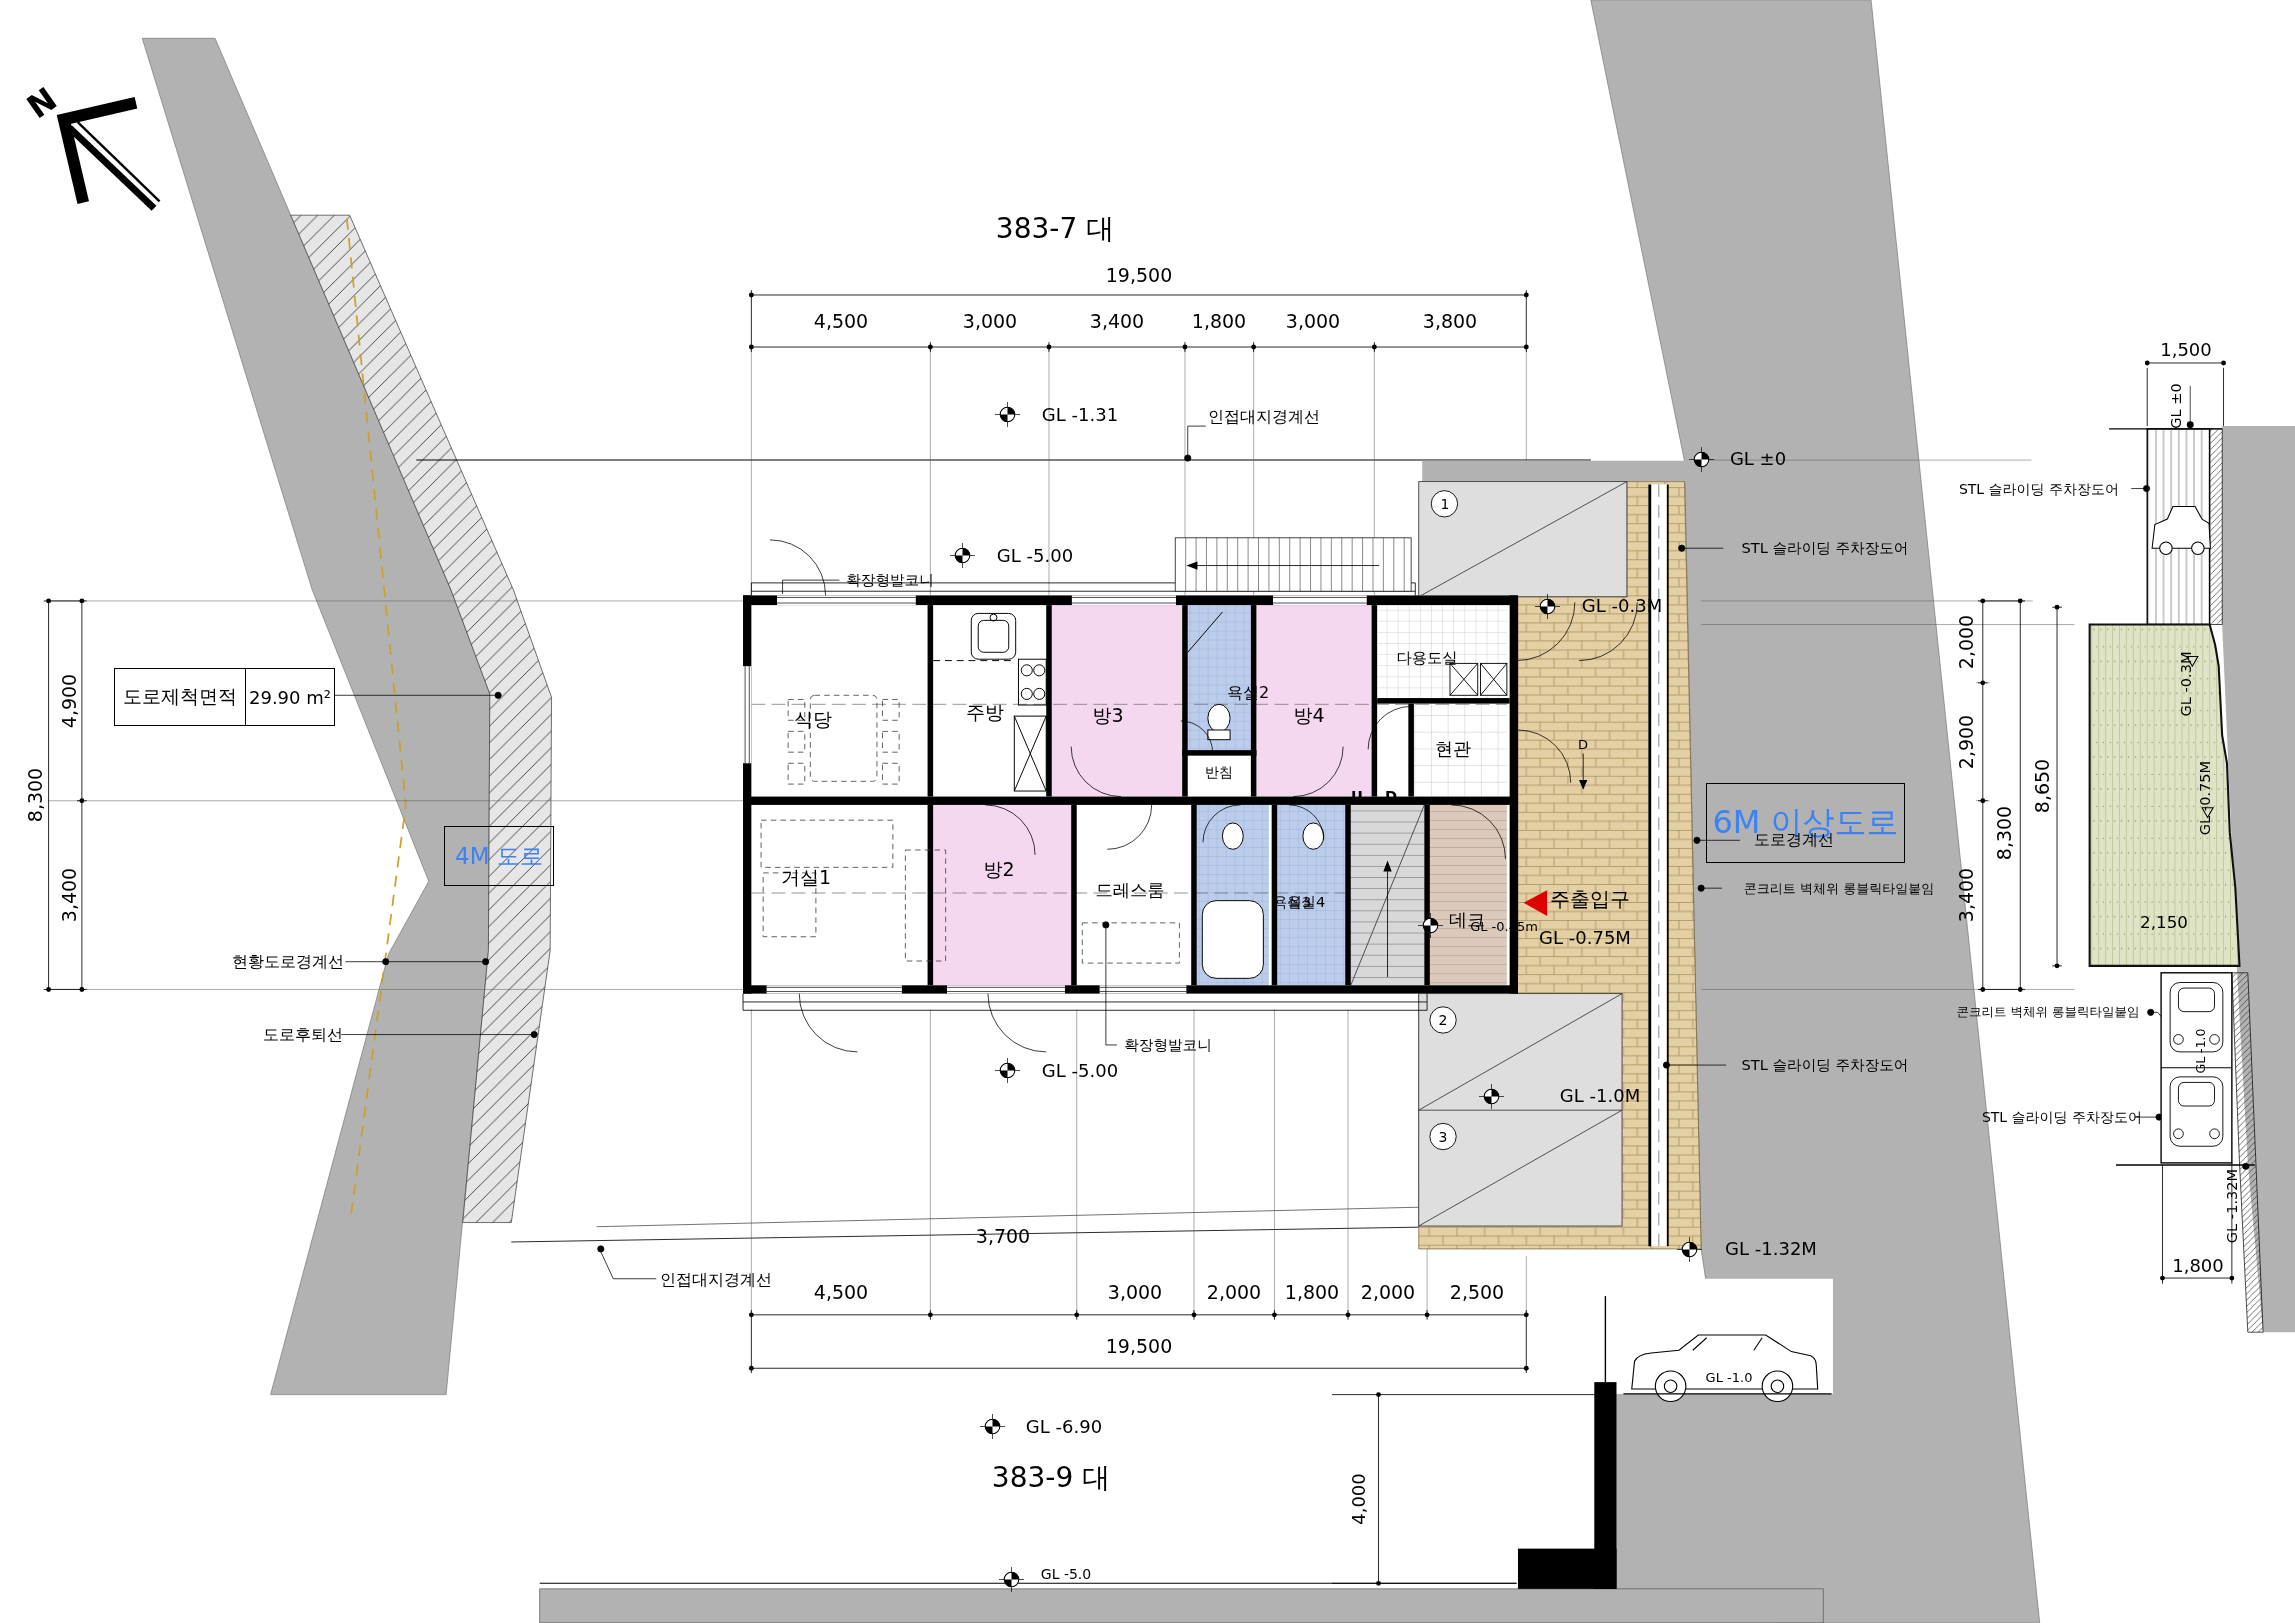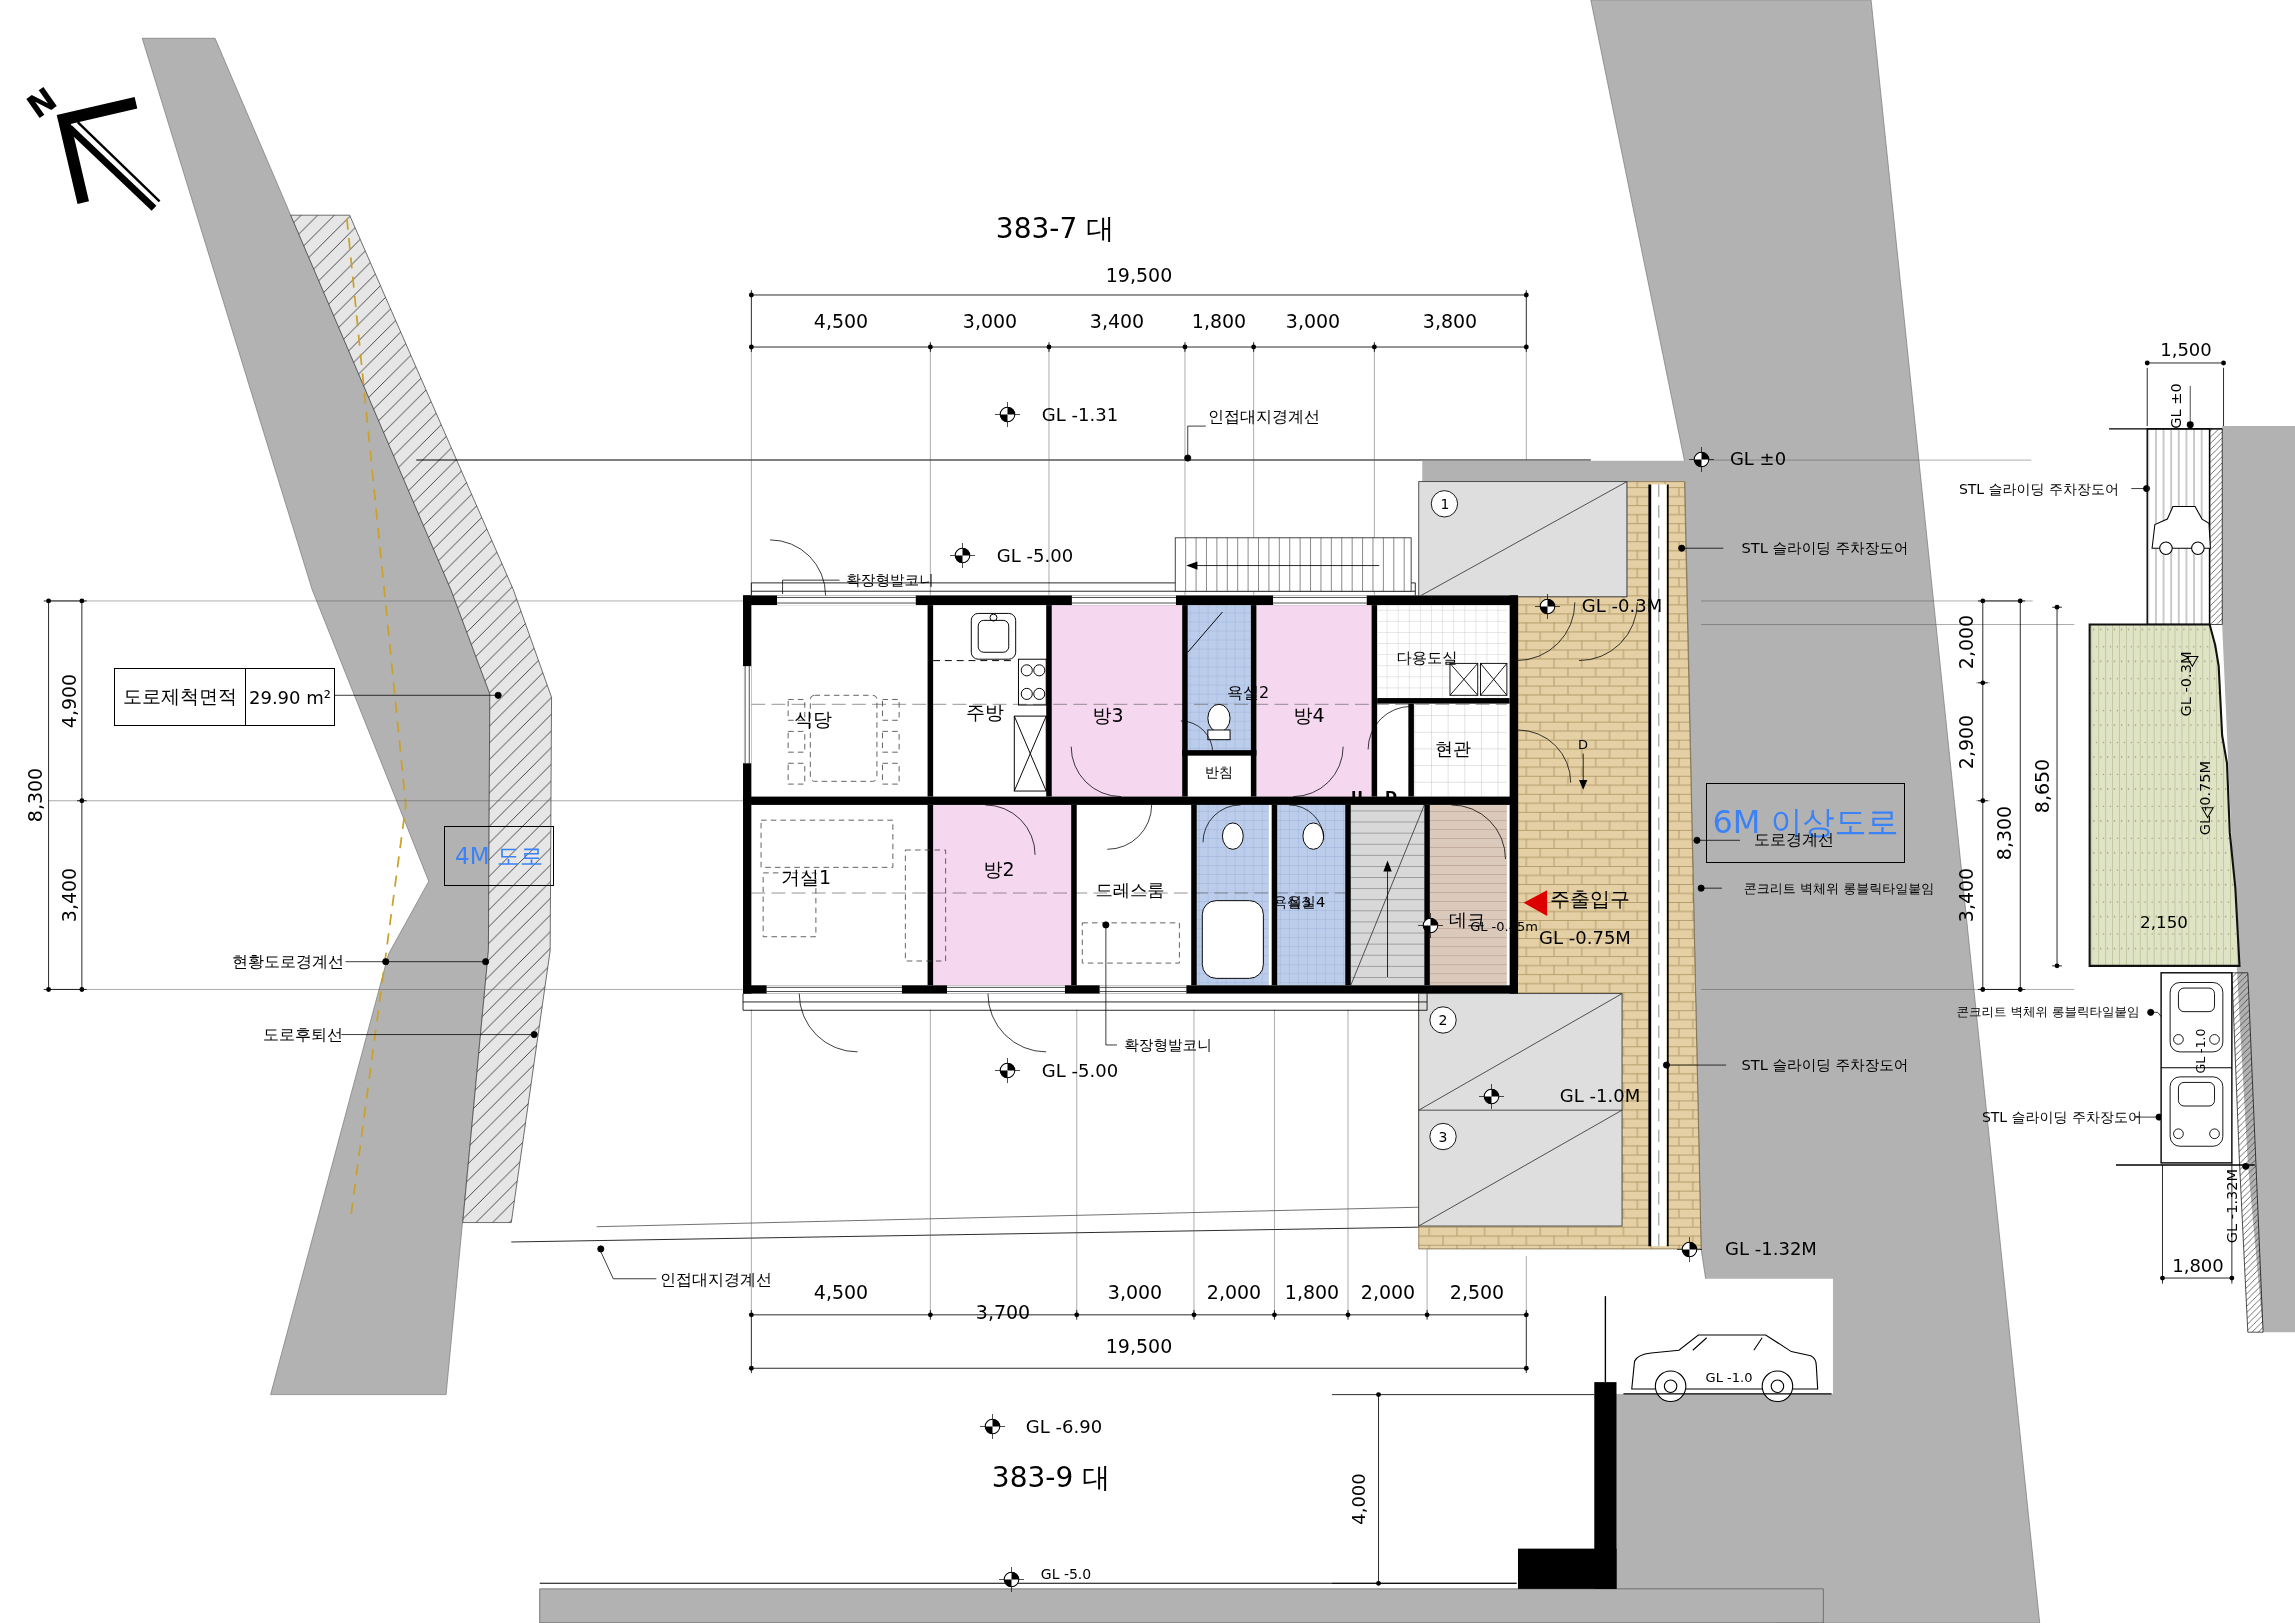--- a/index.html
+++ b/index.html
@@ -399,21 +399,21 @@
       <div class="label" style="left: 1055px; top: 229px; font-size: 28px; transform: translate(-50%, -50%);">383-7 대</div>
       <div class="label" style="left: 1051px; top: 1478px; font-size: 28px; transform: translate(-50%, -50%);">383-9 대</div>
       <div class="label" style="left: 1139px; top: 275px; font-size: 19px; transform: translate(-50%, -50%);">19,500</div>
       <div class="label" style="left: 841px; top: 321px; font-size: 19px; transform: translate(-50%, -50%);">4,500</div>
       <div class="label" style="left: 990px; top: 321px; font-size: 19px; transform: translate(-50%, -50%);">3,000</div>
       <div class="label" style="left: 1117px; top: 321px; font-size: 19px; transform: translate(-50%, -50%);">3,400</div>
       <div class="label" style="left: 1219px; top: 321px; font-size: 19px; transform: translate(-50%, -50%);">1,800</div>
       <div class="label" style="left: 1313px; top: 321px; font-size: 19px; transform: translate(-50%, -50%);">3,000</div>
       <div class="label" style="left: 1450px; top: 321px; font-size: 19px; transform: translate(-50%, -50%);">3,800</div>
       <div class="label" style="left: 841px; top: 1292px; font-size: 19px; transform: translate(-50%, -50%);">4,500</div>
-      <div class="label" style="left: 1003px; top: 1312px; font-size: 19px; transform: translate(-50%, -50%);">3,700</div>
+      <div class="label" style="left: 1003px; top: 1236px; font-size: 19px; transform: translate(-50%, -50%);">3,700</div>
       <div class="label" style="left: 1135px; top: 1292px; font-size: 19px; transform: translate(-50%, -50%);">3,000</div>
       <div class="label" style="left: 1234px; top: 1292px; font-size: 19px; transform: translate(-50%, -50%);">2,000</div>
       <div class="label" style="left: 1312px; top: 1292px; font-size: 19px; transform: translate(-50%, -50%);">1,800</div>
       <div class="label" style="left: 1388px; top: 1292px; font-size: 19px; transform: translate(-50%, -50%);">2,000</div>
       <div class="label" style="left: 1477px; top: 1292px; font-size: 19px; transform: translate(-50%, -50%);">2,500</div>
       <div class="label" style="left: 1139px; top: 1346px; font-size: 19px; transform: translate(-50%, -50%);">19,500</div>
       <div class="label" style="left: 35px; top: 795px; font-size: 19px; transform: translate(-50%, -50%) rotate(-90deg);">8,300</div>
       <div class="label" style="left: 69px; top: 701px; font-size: 19px; transform: translate(-50%, -50%) rotate(-90deg);">4,900</div>
       <div class="label" style="left: 69px; top: 895px; font-size: 19px; transform: translate(-50%, -50%) rotate(-90deg);">3,400</div>
       <div class="label" style="left: 1966px; top: 642px; font-size: 19px; transform: translate(-50%, -50%) rotate(-90deg);">2,000</div>

